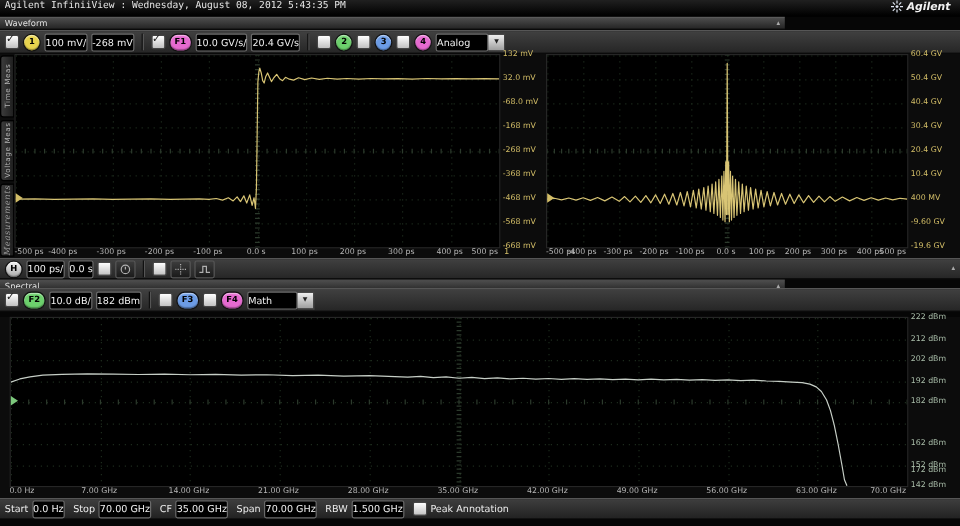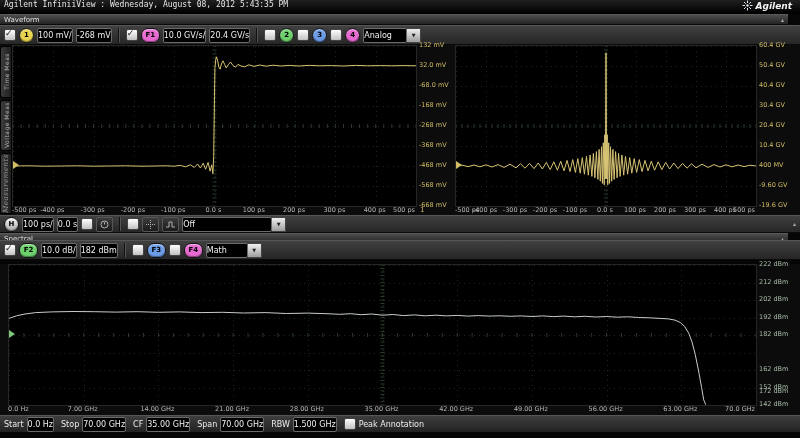--- a/index.html
+++ b/index.html
@@ -8,21 +8,21 @@
     font-family:"DejaVu Sans",sans-serif;color:#ddd;-webkit-font-smoothing:none;
   }
   .abs{position:absolute;}
   
   .title-bar{left:0;top:0;width:800px;height:14px;background:linear-gradient(#202020,#000);
     display:flex;align-items:flex-start;border-bottom:1px solid #000;box-sizing:border-box;}
   .title-text{font-family:"DejaVu Sans Mono",monospace;font-size:8px;color:#e6e6e6;padding-left:4px;white-space:nowrap;}
   .brand{margin-left:auto;display:flex;align-items:center;gap:3px;padding-right:8px;}
   .brand-name{font-size:9px;font-weight:bold;font-style:italic;color:#f2f2f2;font-family:"DejaVu Sans",sans-serif;}
   
-  .section-header{left:0;width:788px;height:11px;background:linear-gradient(#4c4c4c,#242424);
+  .section-header{left:0;width:654px;height:11px;background:linear-gradient(#4c4c4c,#242424);
     border-top:1px solid #5a5a5a;border-bottom:1px solid #0a0a0a;box-sizing:border-box;
     display:flex;align-items:center;font-size:7px;color:#e0e0e0;padding:0 4px;}
   .hdr-arrow{margin-left:auto;color:#aaa;font-size:6px;line-height:1;}
   
   .toolbar{left:0;width:800px;background:linear-gradient(#404040,#262626);
     border-top:1px solid #565656;border-bottom:1px solid #0a0a0a;box-sizing:border-box;
     display:flex;align-items:center;gap:3px;padding:0 4px;}
   .value-box{display:inline-flex;align-items:center;height:13px;padding:0 0;background:#000;
     border:1px solid #6a6a6a;border-radius:2px;font-size:8px;color:#f0f0f0;white-space:nowrap;}
   .checkbox{width:10px;height:10px;background:linear-gradient(#ffffff,#c2c2c2);border:1px solid #444;
@@ -433,24 +433,20 @@
     <svg width="9" height="9">
       <line x1="4.5" y1="0" x2="4.5" y2="9" stroke="#b0b0b0" stroke-width="1" stroke-dasharray="1,1"></line>
       <line x1="0" y1="4.5" x2="9" y2="4.5" stroke="#b0b0b0" stroke-width="1" stroke-dasharray="1,1"></line>
     </svg>
   </span>
   <span class="icon-btn">
     <svg width="10" height="9">
       <path d="M0 7 L3 7 L3 2 L6 2 L6 7 L9 7" fill="none" stroke="#b0b0b0" stroke-width="1"></path>
     </svg>
   </span>
-  <span class="dropdown">
-    <span class="value-box dd-wide">Off</span>
-    <span class="dd-btn">▼</span>
-  </span>
   <span class="hdr-arrow">▴</span>
 </div>
 
 <div class="abs section-header" style="top:233px;">
   <span>Spectral</span>
   <span class="hdr-arrow">▴</span>
 </div>
 
 <div class="abs toolbar" style="top:240px;height:20px;">
   <span class="checkbox checked"></span>

